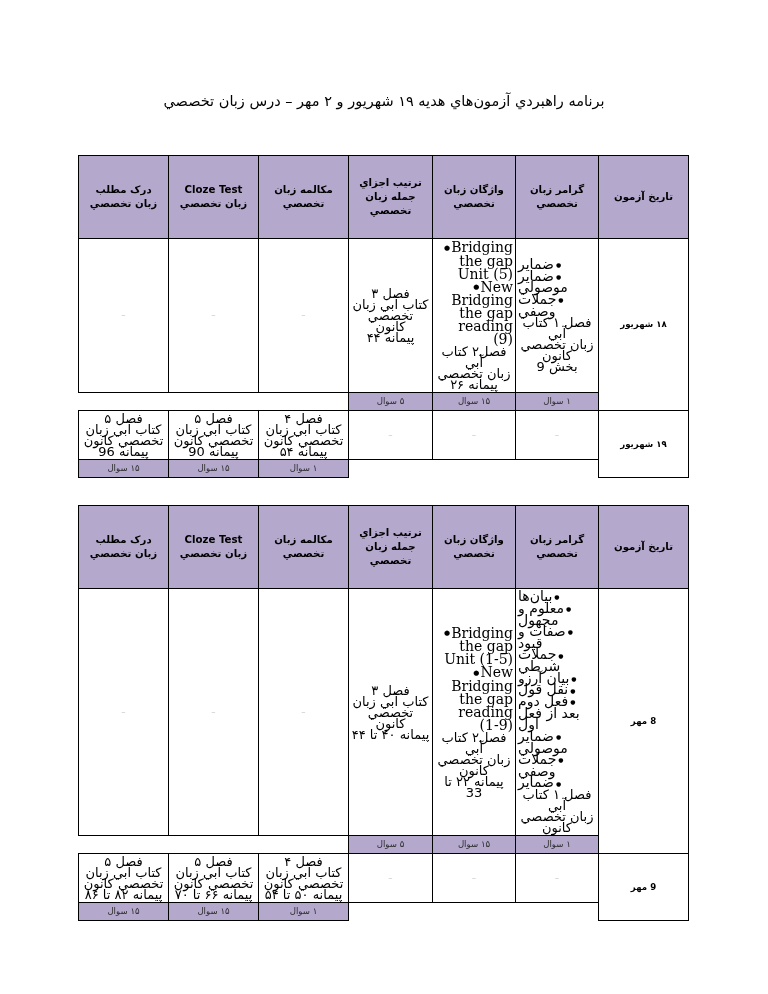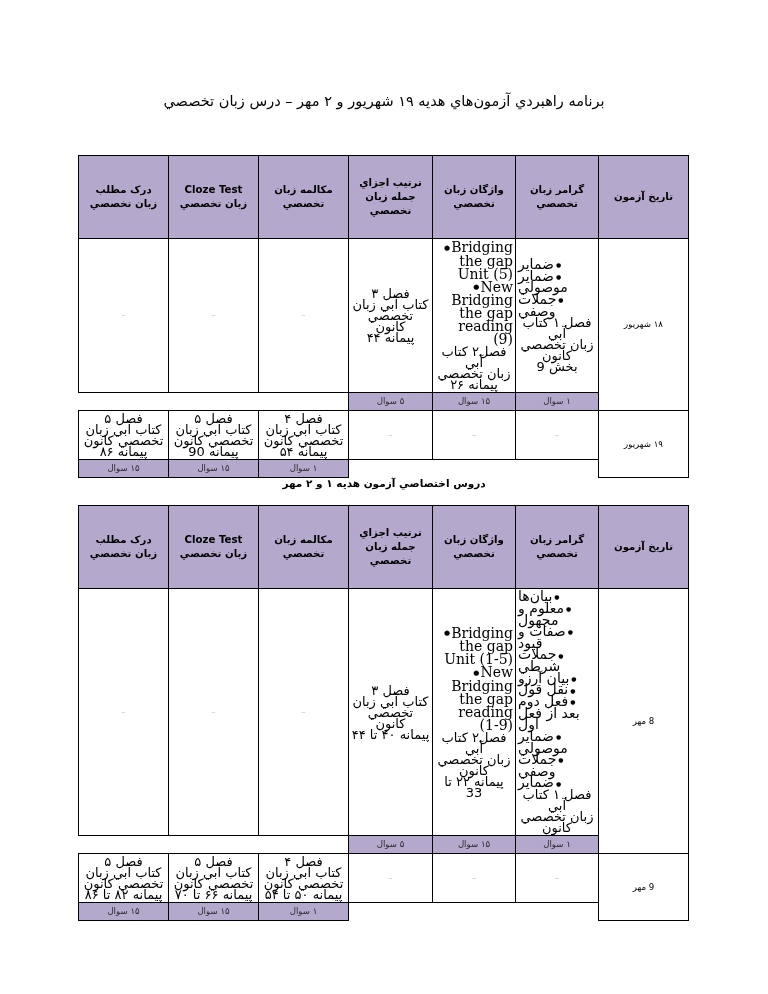--- a/index.html
+++ b/index.html
@@ -86,21 +86,21 @@
   .col-gram   { width: 83px; }
   .col-vocab  { width: 83px; }
   .col-order  { width: 84px; }
   .col-conv   { width: 90px; }
   .col-cloze  { width: 90px; }
   .col-read   { width: 90px; }
 
   .date-cell {
     font-size: 11.5px;
     line-height: 16px;
-    font-weight: normal;
+    font-weight: bold;
   }
   .content-cell {
     padding: 5px 3px;
     vertical-align: middle;
   }
   .content-cell .fa-note {
     font-size: 13px;
     line-height: 11px;
   }
   .bullet-list {
@@ -265,36 +265,35 @@
         <td class="content-cell">
           <div class="fa-note">فصل ۵</div>
           <div class="fa-note">كتاب آبي زبان</div>
           <div class="fa-note">تخصصي كانون</div>
           <div class="fa-note">پيمانه 90</div>
         </td>
         <td class="content-cell">
           <div class="fa-note">فصل ۵</div>
           <div class="fa-note">كتاب آبي زبان</div>
           <div class="fa-note">تخصصي كانون</div>
-          <div class="fa-note">پيمانه ۸۶</div>
+          <div class="fa-note">پيمانه 96</div>
         </td>
       </tr>
 
       <tr>
         <td class="blank-cell"></td>
         <td class="blank-cell"></td>
         <td class="blank-cell"></td>
         <td class="badge-cell" style="background: rgb(180, 168, 205);">۱ سوال</td>
         <td class="badge-cell" style="background: rgb(180, 168, 205);">۱۵ سوال</td>
         <td class="badge-cell" style="background: rgb(180, 168, 205);">۱۵ سوال</td>
       </tr>
     </tbody>
   </table>
 
-  <h2 class="section-title" id="subtitle-2">دروس اختصاصي آزمون هديه ۱ و ۲ مهر</h2>
 
   <table class="sched-table" id="table-2">
     <colgroup>
       <col class="col-date">
         <col class="col-gram">
         <col class="col-vocab">
         <col class="col-order">
       <col class="col-conv">
         <col class="col-cloze">
         <col class="col-read">

